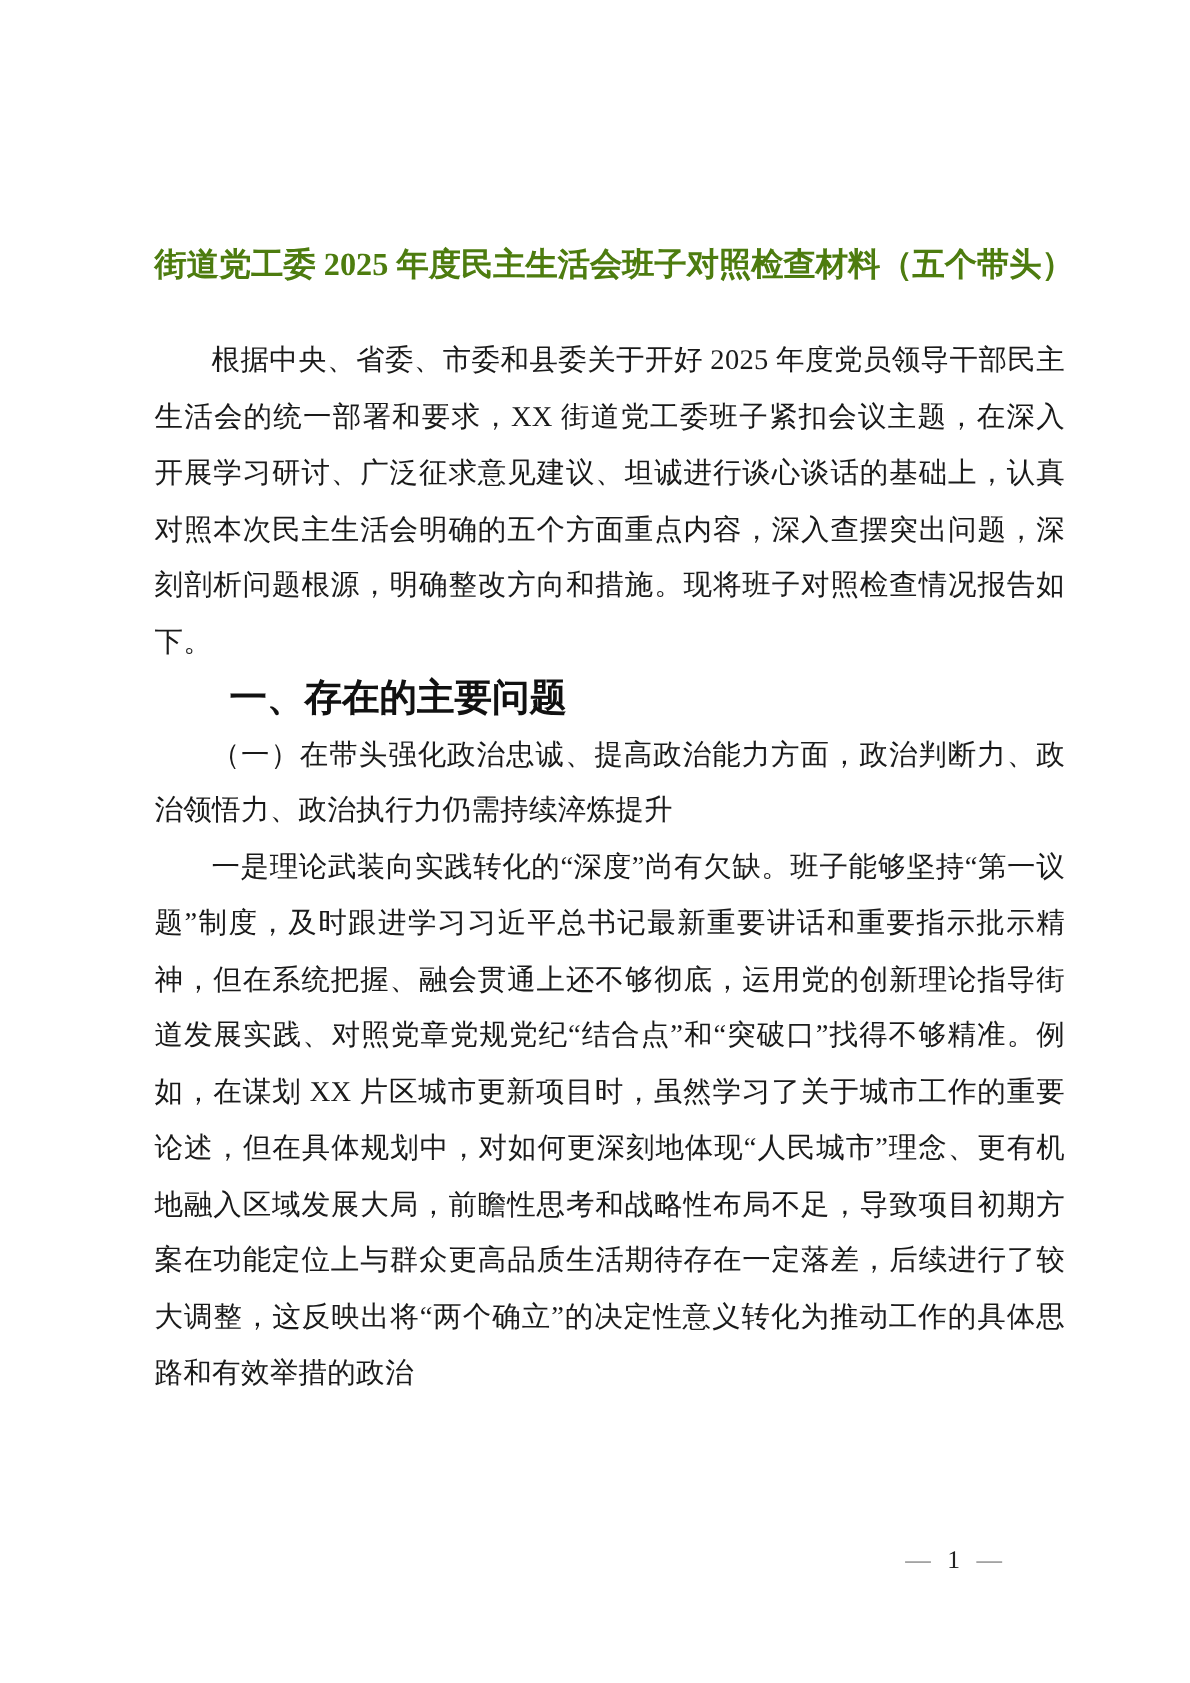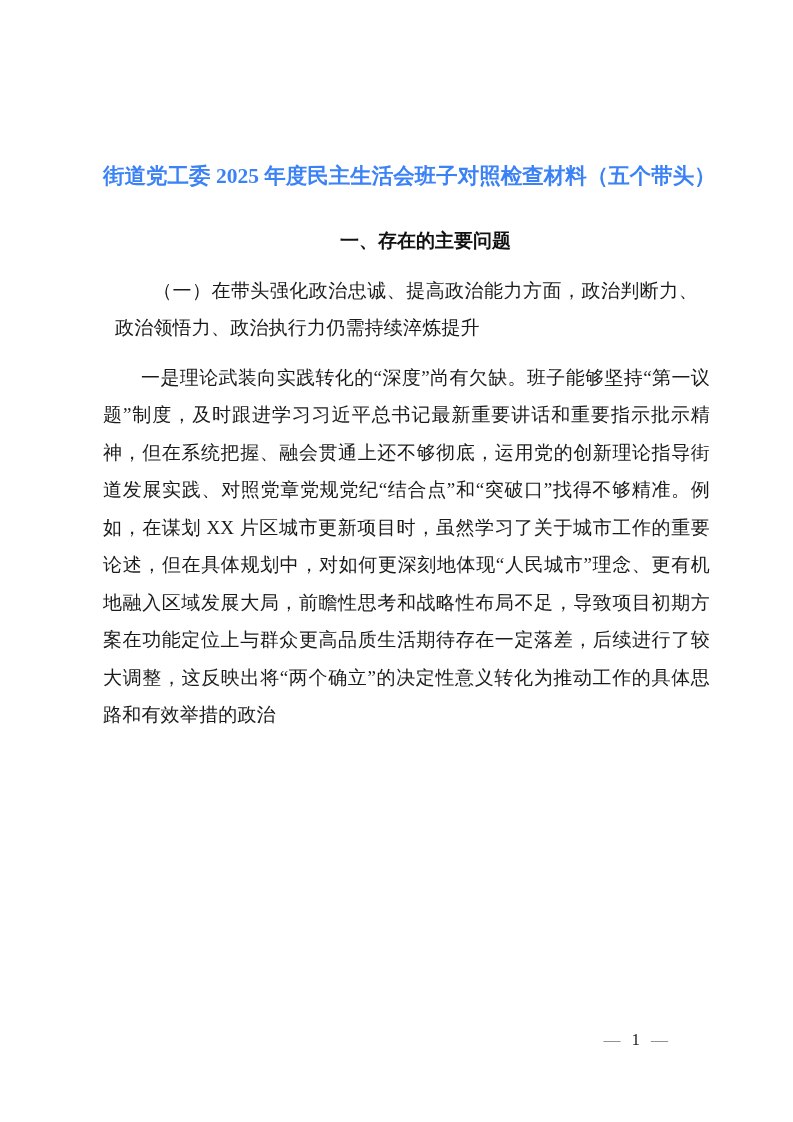--- a/index.html
+++ b/index.html
@@ -16,51 +16,50 @@
     box-sizing: border-box;
     padding: 160px 83px 0 103px;
     overflow: hidden;
     font-family: "Liberation Serif", "DejaVu Serif", serif;
     color: #1a1a1a;
   }
   .doc-title {
     font-family: "Liberation Serif", "DejaVu Serif", serif;
     font-size: 21.5px;
     font-weight: bold;
-    color: #3b82f6;
+    color: #4d7c0f;
     text-align: center;
     white-space: nowrap;
     line-height: 32px;
     margin: 0 0 30px 0;
   }
   .para {
     font-size: 19px;
     line-height: 37.5px;
     text-align: justify;
     text-indent: 2em;
     margin: 0;
     letter-spacing: 0.2px;
   }
   .section-heading {
     font-family: "Liberation Sans", "DejaVu Sans", sans-serif;
-    font-size: 19px;
+    font-size: 25px;
     font-weight: bold;
     color: #111111;
     line-height: 37.5px;
     text-indent: 2em;
     margin: 0;
-    text-align: center;
   }
   .subsection-heading {
     font-size: 19px;
     font-weight: normal;
     line-height: 37.5px;
     text-align: justify;
     text-indent: 2em;
-    margin: 12px;
+    margin: 0;
     letter-spacing: 0.2px;
   }
   .footer {
     position: absolute;
     top: 1030px;
     right: 125px;
     font-size: 17px;
     line-height: 20px;
     color: #2a2a2a;
     white-space: nowrap;
@@ -73,20 +72,21 @@
     color: #222222;
   }
 </style>
 </head>
 <body>
 
 <div class="page">
 
   <h1 class="doc-title">街道党工委 2025 年度民主生活会班子对照检查材料（五个带头）</h1>
 
+  <p class="para">根据中央、省委、市委和县委关于开好 2025 年度党员领导干部民主生活会的统一部署和要求，XX 街道党工委班子紧扣会议主题，在深入开展学习研讨、广泛征求意见建议、坦诚进行谈心谈话的基础上，认真对照本次民主生活会明确的五个方面重点内容，深入查摆突出问题，深刻剖析问题根源，明确整改方向和措施。现将班子对照检查情况报告如下。</p>
 
   <h2 class="section-heading">一、存在的主要问题</h2>
 
 
   <h3 class="subsection-heading">（一）在带头强化政治忠诚、提高政治能力方面，政治判断力、政治领悟力、政治执行力仍需持续淬炼提升</h3>
 
   <p class="para">一是理论武装向实践转化的“深度”尚有欠缺。班子能够坚持“第一议题”制度，及时跟进学习习近平总书记最新重要讲话和重要指示批示精神，但在系统把握、融会贯通上还不够彻底，运用党的创新理论指导街道发展实践、对照党章党规党纪“结合点”和“突破口”找得不够精准。例如，在谋划 XX 片区城市更新项目时，虽然学习了关于城市工作的重要论述，但在具体规划中，对如何更深刻地体现“人民城市”理念、更有机地融入区域发展大局，前瞻性思考和战略性布局不足，导致项目初期方案在功能定位上与群众更高品质生活期待存在一定落差，后续进行了较大调整，这反映出将“两个确立”的决定性意义转化为推动工作的具体思路和有效举措的政治</p>
 
   <div class="footer">
     <span class="dash">—</span><span class="num">1</span><span class="dash">—</span>

